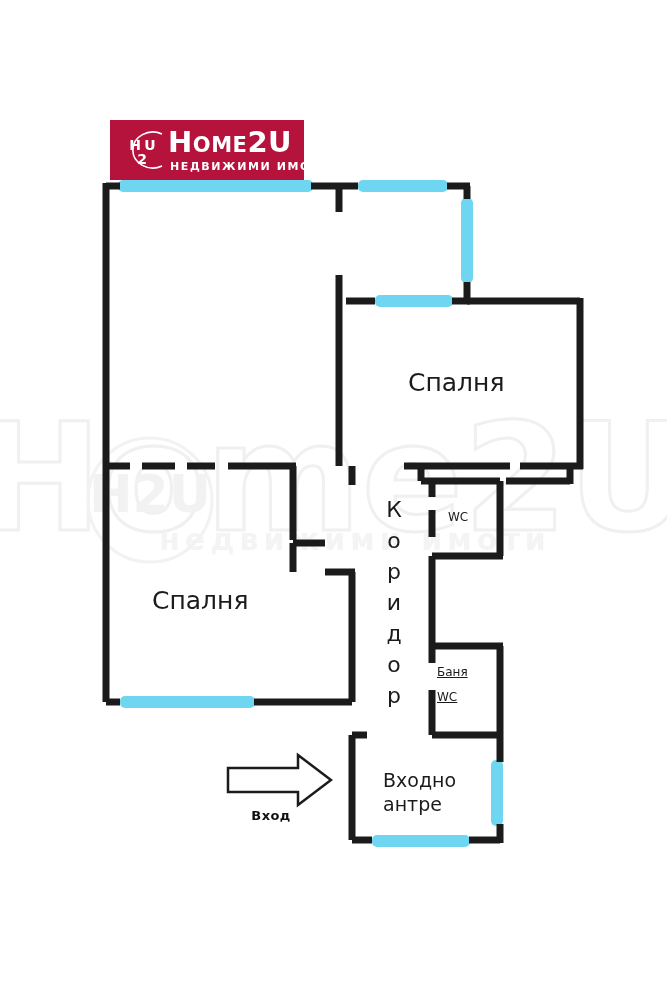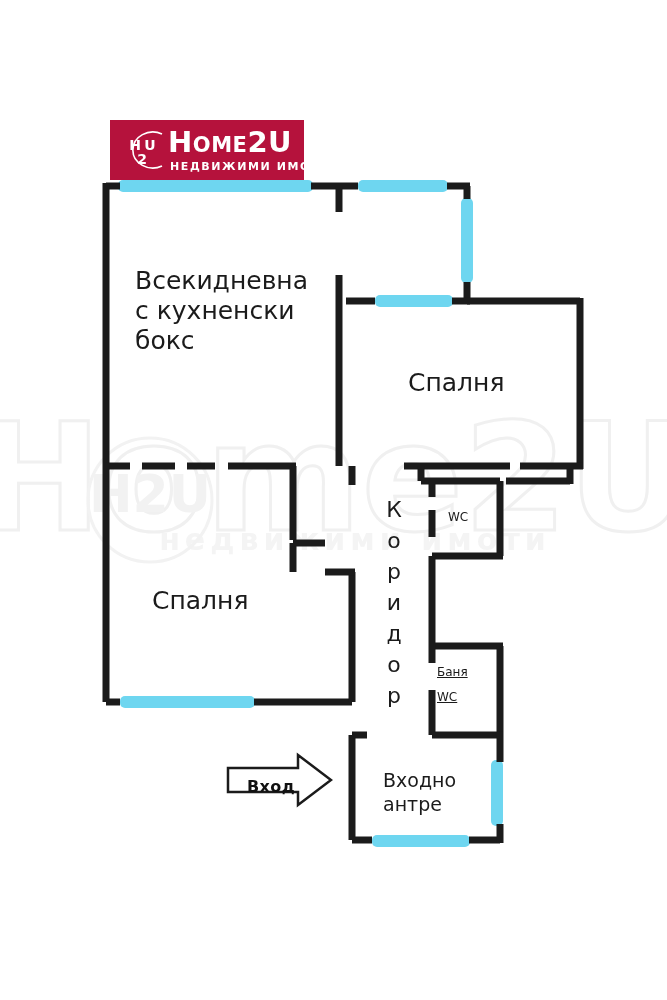--- a/index.html
+++ b/index.html
@@ -111,24 +111,24 @@
     position: absolute;
     left: 226px;
     top: 752px;
     width: 107px;
     height: 56px;
     z-index: 30;
   }
   #entrance-arrow-text {
     position: absolute;
     left: 236px;
-    top: 777px;
+    top: 808px;
     width: 70px;
     text-align: center;
-    font-size: 16px;
+    font-size: 13px;
     font-weight: bold;
     color: #111111;
     z-index: 31;
     letter-spacing: 0.4px;
   }
 </style>
 </head>
 <body>
 
 <div id="floorplan-root">
@@ -245,23 +245,20 @@
         <path d="M42 4 A20 18 0 1 0 42 36" fill="none" stroke="#ffffff" stroke-width="1.6"></path>
         <text x="15" y="20" text-anchor="middle" font-family="DejaVu Sans, Liberation Sans, sans-serif" font-size="14" font-weight="bold" fill="#ffffff">H</text>
         <text x="30" y="20" text-anchor="middle" font-family="DejaVu Sans, Liberation Sans, sans-serif" font-size="14" font-weight="bold" fill="#ffffff">U</text>
         <text x="22" y="34" text-anchor="middle" font-family="DejaVu Sans, Liberation Sans, sans-serif" font-size="14" font-weight="bold" fill="#ffffff">2</text>
       </svg>
       <div id="logo-wordmark"><span>H</span><span class="sm">O</span><span class="sm">M</span><span class="sm">E</span><span>2U</span></div>
       <div id="logo-tagline">НЕДВИЖИМИ ИМОТИ</div>
     </div>
   </div>
 
-  <div class="room-label" id="label-living">Всекидневна
-с кухненски
-бокс</div>
 
   <div class="room-label" id="label-bedroom-top">Спалня</div>
 
   <div class="room-label" id="label-bedroom-bot">Спалня</div>
 
   <div id="label-corridor">
       <div>К</div>
       <div>о</div>
       <div>р</div>
       <div>и</div>

